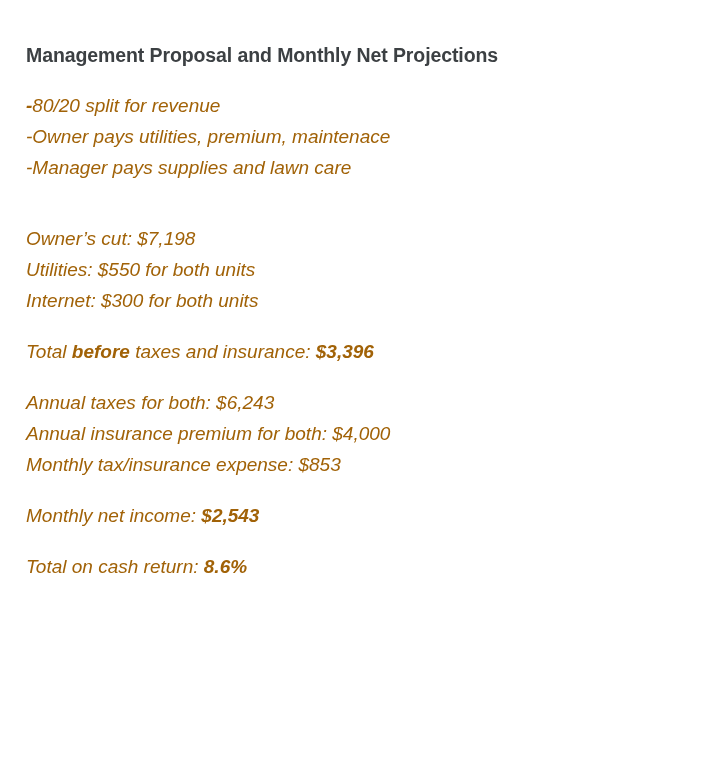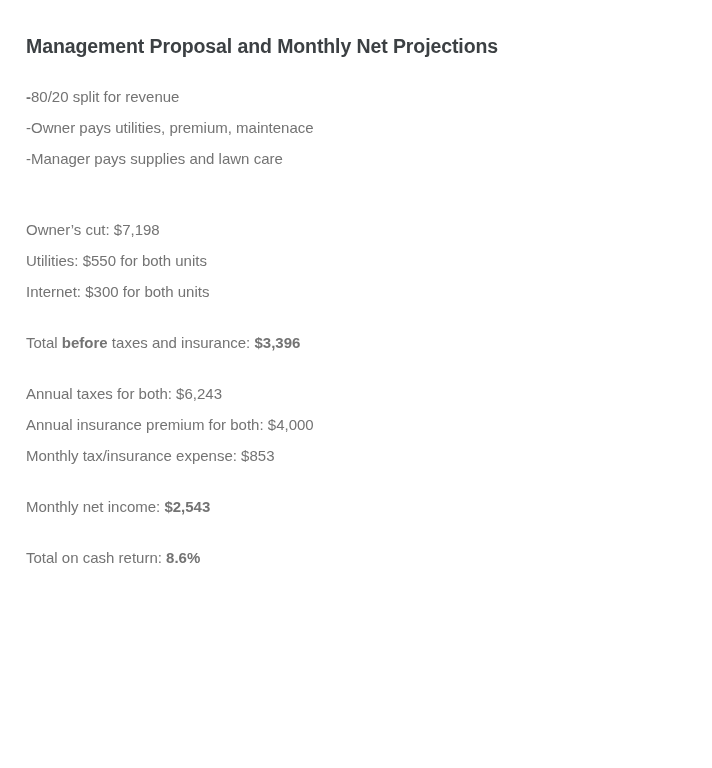--- a/index.html
+++ b/index.html
@@ -19,34 +19,35 @@
     width: 712px;
     height: 768px;
     padding: 26px 24px 0 26px;
     background: #ffffff;
   }
   .doc-title {
     font-size: 19.5px;
     font-weight: bold;
     color: #3c4043;
     letter-spacing: -0.1px;
-    margin: 7px 0 0 0;
+    margin: 16px 0 0 0;
     line-height: 1.35;
   }
   .spacer {
     height: 22px;
   }
   .spacer-sm {
     height: 20px;
   }
   .line {
-    font-size: 15px;
+    font-size: 19px;
     line-height: 31px;
-    color: #737373;
+    color: #a16207;
     white-space: pre-wrap;
+    font-style: italic;
   }
   .line b, .bold {
     font-weight: bold;
   }
   .block {
     margin: 0;
   }
 </style>
 </head>
 <body>

